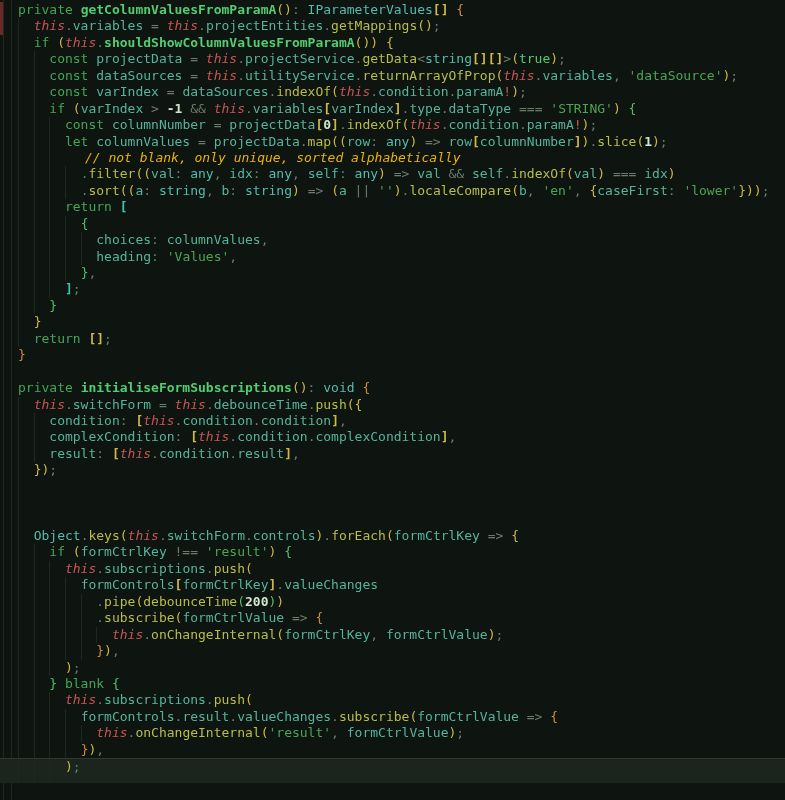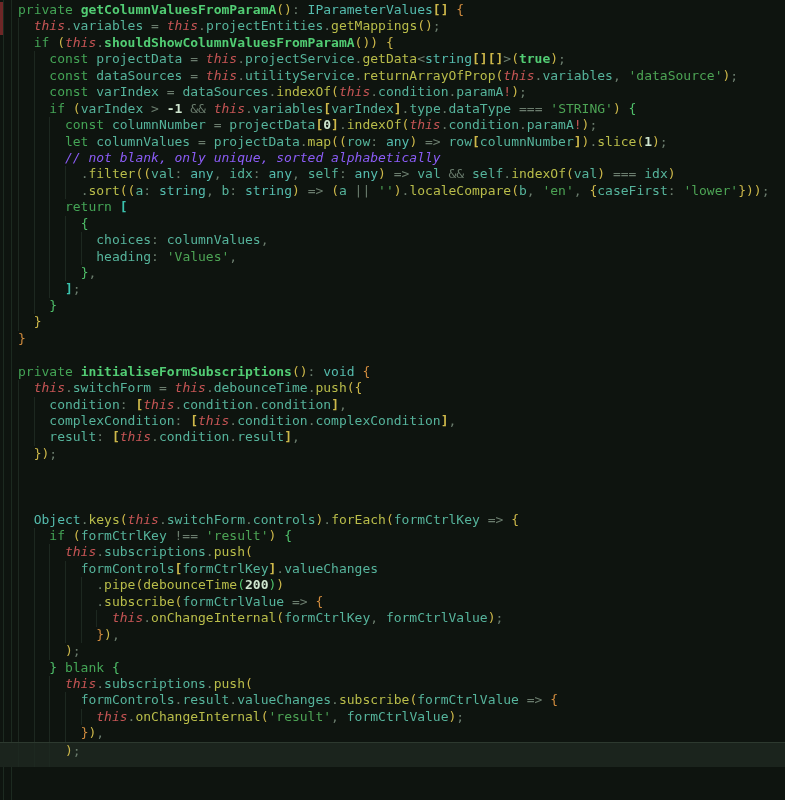--- a/index.html
+++ b/index.html
@@ -46,22 +46,22 @@
   .code { position: relative; margin-left: 18px; }
   
   .kw    { color: #44a556; }
   .fn    { color: #52cd74; font-weight: bold; }
   .call  { color: #b9bd4a; }
   .this  { color: #c65555; font-style: italic; }
   .id    { color: #56b49c; }
   .type  { color: #55bcae; }
   .str   { color: #4da455; }
   .num   { color: #cfe6cf; font-weight: bold; }
-  .bool  { color: #52cd74; font-weight: bold; text-align: right; }
-  .cmt   { color: #8b5cf6; font-style: italic; }
+  .bool  { color: #52cd74; font-weight: normal; text-align: right; }
+  .cmt   { color: #eab308; font-style: italic; margin-left: 20px; }
   .op    { color: #6b7d6e; }
   .plain { color: #c8d6c8; }
   .b1    { color: #d08b3e; }
   .b2    { color: #cdb84a; }
   .b3    { color: #4fc06a; }
   .bk    { color: #cdb84a; font-weight: bold; }
   .bk2   { color: #3ac2ad; font-weight: bold; }
   .bang  { color: #c65555; }
   .blame {
     position: absolute;
@@ -92,20 +92,21 @@
       <div class="line"><span class="guide" style="left: 18px;"></span><span class="guide" style="left: 33.66px;"></span><span class="guide" style="left: 49.32px;"></span><span class="guide" style="left: 64.98px;"></span><span class="code">        <span class="op">.</span><span class="call">filter</span><span class="b2">((</span><span class="id">val</span><span class="op">: </span><span class="type">any</span><span class="op">, </span><span class="id">idx</span><span class="op">: </span><span class="type">any</span><span class="op">, </span><span class="id">self</span><span class="op">: </span><span class="type">any</span><span class="b2">)</span><span class="op"> =&gt; </span><span class="id">val</span><span class="op"> &amp;&amp; </span><span class="id">self</span><span class="op">.</span><span class="call">indexOf</span><span class="b2">(</span><span class="id">val</span><span class="b2">)</span><span class="op"> === </span><span class="id">idx</span><span class="b2">)</span></span></div>
       <div class="line"><span class="guide" style="left: 18px;"></span><span class="guide" style="left: 33.66px;"></span><span class="guide" style="left: 49.32px;"></span><span class="guide" style="left: 64.98px;"></span><span class="code">        <span class="op">.</span><span class="call">sort</span><span class="b2">((</span><span class="id">a</span><span class="op">: </span><span class="type">string</span><span class="op">, </span><span class="id">b</span><span class="op">: </span><span class="type">string</span><span class="b2">)</span><span class="op"> =&gt; </span><span class="b2">(</span><span class="id">a</span><span class="op"> || </span><span class="str">''</span><span class="b2">)</span><span class="op">.</span><span class="call">localeCompare</span><span class="b2">(</span><span class="id">b</span><span class="op">, </span><span class="str">'en'</span><span class="op">, </span><span class="b2">{</span><span class="id">caseFirst</span><span class="op">: </span><span class="str">'lower'</span><span class="b2">}))</span><span class="op">;</span></span></div>
       <div class="line"><span class="guide" style="left: 18px;"></span><span class="guide" style="left: 33.66px;"></span><span class="guide" style="left: 49.32px;"></span><span class="code">      <span class="kw">return </span><span class="bk2">[</span></span></div>
       <div class="line"><span class="guide" style="left: 18px;"></span><span class="guide" style="left: 33.66px;"></span><span class="guide" style="left: 49.32px;"></span><span class="guide" style="left: 64.98px;"></span><span class="code">        <span class="b3">{</span></span></div>
       <div class="line"><span class="guide" style="left: 18px;"></span><span class="guide" style="left: 33.66px;"></span><span class="guide" style="left: 49.32px;"></span><span class="guide" style="left: 64.98px;"></span><span class="guide" style="left: 80.64px;"></span><span class="code">          <span class="id">choices</span><span class="op">: </span><span class="id">columnValues</span><span class="op">,</span></span></div>
       <div class="line"><span class="guide" style="left: 18px;"></span><span class="guide" style="left: 33.66px;"></span><span class="guide" style="left: 49.32px;"></span><span class="guide" style="left: 64.98px;"></span><span class="guide" style="left: 80.64px;"></span><span class="code">          <span class="id">heading</span><span class="op">: </span><span class="str">'Values'</span><span class="op">,</span></span></div>
       <div class="line"><span class="guide" style="left: 18px;"></span><span class="guide" style="left: 33.66px;"></span><span class="guide" style="left: 49.32px;"></span><span class="guide" style="left: 64.98px;"></span><span class="code">        <span class="b3">}</span><span class="op">,</span></span></div>
       <div class="line"><span class="guide" style="left: 18px;"></span><span class="guide" style="left: 33.66px;"></span><span class="guide" style="left: 49.32px;"></span><span class="code">      <span class="bk2">]</span><span class="op">;</span></span></div>
       <div class="line"><span class="guide" style="left: 18px;"></span><span class="guide" style="left: 33.66px;"></span><span class="code">    <span class="b3">}</span></span></div>
       <div class="line"><span class="guide" style="left: 18px;"></span><span class="code">  <span class="b2">}</span></span></div>
+      <div class="line"><span class="guide" style="left: 18px;"></span><span class="code">  <span class="kw">return </span><span class="bk">[]</span><span class="op">;</span></span></div>
       <div class="line"><span class="code"><span class="b1">}</span></span></div>
       <div class="line"><span class="code"></span></div>
       <div class="line"><span class="code"><span class="kw">private </span><span class="fn">initialiseFormSubscriptions</span><span class="b2">()</span><span class="op">: </span><span class="type">void</span><span class="plain"> </span><span class="b1">{</span></span></div>
       <div class="line"><span class="guide" style="left: 18px;"></span><span class="code">  <span class="this">this</span><span class="op">.</span><span class="id">switchForm</span><span class="op"> = </span><span class="this">this</span><span class="op">.</span><span class="id">debounceTime</span><span class="op">.</span><span class="call">push</span><span class="b2">({</span></span></div>
       <div class="line"><span class="guide" style="left: 18px;"></span><span class="guide" style="left: 33.66px;"></span><span class="code">    <span class="id">condition</span><span class="op">: </span><span class="bk">[</span><span class="this">this</span><span class="op">.</span><span class="id">condition</span><span class="op">.</span><span class="id">condition</span><span class="bk">]</span><span class="op">,</span></span></div>
       <div class="line"><span class="guide" style="left: 18px;"></span><span class="guide" style="left: 33.66px;"></span><span class="code">    <span class="id">complexCondition</span><span class="op">: </span><span class="bk">[</span><span class="this">this</span><span class="op">.</span><span class="id">condition</span><span class="op">.</span><span class="id">complexCondition</span><span class="bk">]</span><span class="op">,</span></span></div>
       <div class="line"><span class="guide" style="left: 18px;"></span><span class="guide" style="left: 33.66px;"></span><span class="code">    <span class="id">result</span><span class="op">: </span><span class="bk">[</span><span class="this">this</span><span class="op">.</span><span class="id">condition</span><span class="op">.</span><span class="id">result</span><span class="bk">]</span><span class="op">,</span></span></div>
       <div class="line"><span class="guide" style="left: 18px;"></span><span class="code">  <span class="b2">})</span><span class="op">;</span></span></div>
       <div class="line"><span class="guide" style="left: 18px;"></span><span class="code">  </span></div>
       <div class="line"><span class="guide" style="left: 18px;"></span></div>

